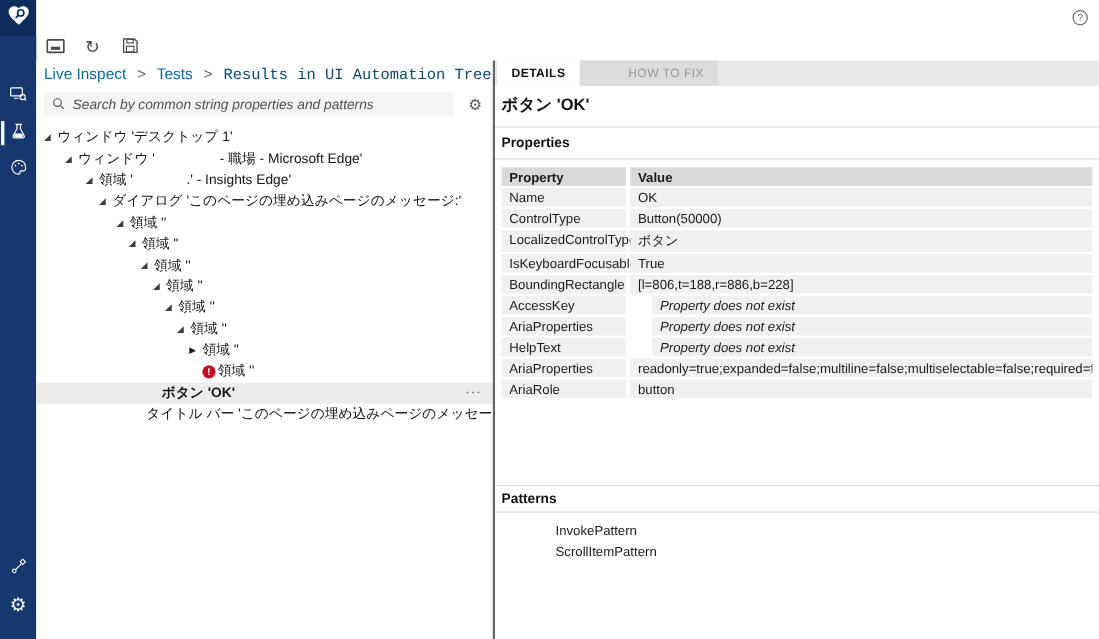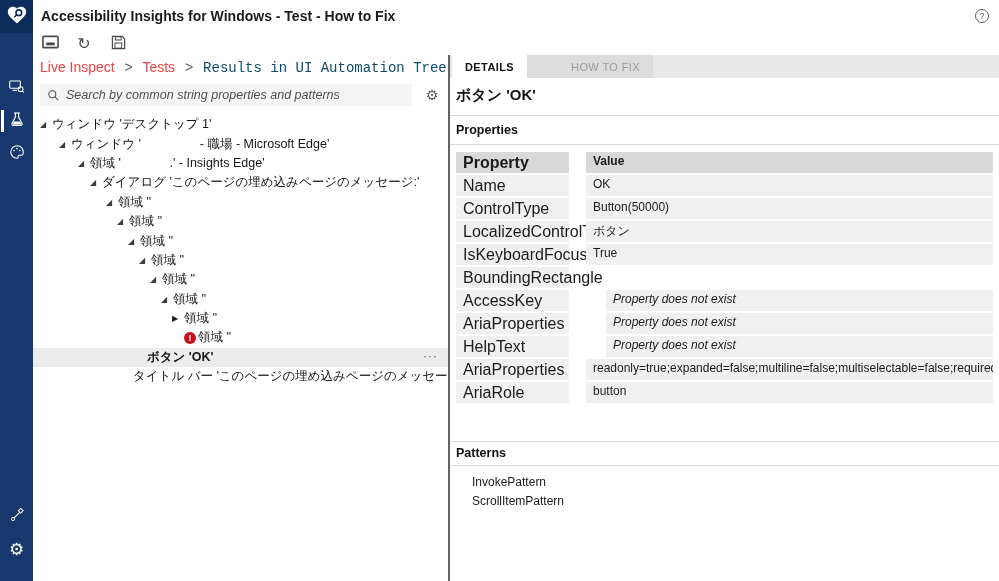--- a/index.html
+++ b/index.html
@@ -24,21 +24,21 @@
     color:#5f5f5f; font-size:9px; display:flex; align-items:center; justify-content:center; cursor:pointer; }
 
   
   .toolbar { position:absolute; left:33px; top:33px; width:415px; height:22px; display:flex; align-items:center; gap:16px; padding-left:8px; }
   .tool-btn { display:flex; align-items:center; justify-content:center; width:18px; height:18px; cursor:pointer; }
   .refresh-glyph { font-size:16px; color:#4a4a4a; line-height:1; }
 
   
   .left-pane { position:absolute; left:33px; top:55px; width:415px; height:526px; background:#fff; }
   .breadcrumb { position:absolute; left:7px; top:4px; font-size:14px; white-space:nowrap; }
-  .crumb-link { color:#ef4444; cursor:pointer; }
+  .crumb-link { color:#0369a1; cursor:pointer; }
   .crumb-sep { color:#5f5f5f; margin:0 6px; }
   .crumb-current { color:#0c4a6e;font-family:Liberation Mono, monospace; }
 
   .search-wrap { position:absolute; left:7px; top:29px; width:372px; height:22px; }
   .search-input { width:100%; height:100%; border:none; background:#f4f4f4; padding:0 6px 0 26px;
     font-family:"Liberation Sans", sans-serif; font-size:12.5px; font-style:italic; color:#333; outline:none; }
   .search-input::placeholder { color:#4f4f4f; font-style:italic; opacity:1; }
   .search-mag { position:absolute; left:7px; top:4px; }
   .filter-gear { position:absolute; left:389px; top:29px; width:20px; height:22px; display:flex; align-items:center; justify-content:center;
     color:#5a5a5a; font-size:14px; cursor:pointer; }
@@ -69,27 +69,27 @@
   .hr1 { top:60px; }
   .hr2 { top:89px; }
   .hr3 { top:386px; }
   .hr4 { top:410px; }
   .section-title { position:absolute; left:6px; font-size:12.5px; font-weight:bold; color:#111; }
   .props-title { top:68px; }
   .patterns-title { top:391px; }
 
   .props-table { position:absolute; left:6px; top:97px; width:537px; }
   .prop-row { display:flex; margin-bottom:2px; }
-  .prop-key { width:113px; flex:none; background:#f0f0f0; padding:1.5px 7px; font-size:16px; margin-right:17px; white-space:nowrap; }
+  .prop-key { width:113px; flex:none; background:#f0f0f0; padding:1.5px 7px; font-size:12px; margin-right:4px; white-space:nowrap; }
   .prop-val { flex:1; background:#f0f0f0; padding:1.5px 7px; font-size:12px; white-space:nowrap; overflow:hidden; }
   .prop-row.header .prop-key, .prop-row.header .prop-val { background:#d9d9d9; font-weight:bold; }
   .prop-val.italic { font-style:italic;margin-left:20px; }
 
   .patterns-list { position:absolute; left:22px; top:417px; font-size:12px; }
-  .pattern-item { height:19px; display:flex; align-items:center; cursor:pointer; color:#1a1a1a; }
+  .pattern-item { height:19px; display:flex; align-items:center; cursor:pointer; color:#1a1a1a;margin-left:33px; }
 </style>
 </head>
 <body>
 
 <div class="sidebar">
   <div class="logo-square">
     <span>
       <svg width="22" height="22" viewBox="0 0 24 24">
         <path d="M12 21.35l-1.45-1.32C5.4 15.36 2 12.28 2 8.5 2 5.42 4.42 3 7.5 3c1.74 0 3.41.81 4.5 2.09C13.09 3.81 14.76 3 16.5 3 19.58 3 22 5.42 22 8.5c0 3.78-3.4 6.86-8.55 11.54L12 21.35z" fill="#ffffff"></path>
         <circle cx="14" cy="9.5" r="3.1" fill="none" stroke="#0c2d5c" stroke-width="1.7"></circle>
@@ -140,21 +140,20 @@
       </svg>
     </span>
   </div>
 
   <div class="rail-btn" style="top:535px;">
     <span class="gear-glyph">⚙</span>
   </div>
 </div>
 
 <div class="titlebar">
-  <div class="app-title">Accessibility Insights for Windows - Test - How to Fix</div>
   <div class="help-btn">
     <span>?</span>
   </div>
 </div>
 
 <div class="toolbar">
   <div class="tool-btn">
     <span>
       <svg width="17" height="14" viewBox="0 0 18 14">
         <rect x="1" y="1" width="16" height="12" rx="1" fill="none" stroke="#4a4a4a" stroke-width="1.7"></rect>
@@ -287,20 +286,21 @@
       <div class="prop-row">
         <div class="prop-key">LocalizedControlType</div>
         <div class="prop-val">ボタン</div>
       </div>
       <div class="prop-row">
         <div class="prop-key">IsKeyboardFocusable</div>
         <div class="prop-val">True</div>
       </div>
       <div class="prop-row">
         <div class="prop-key">BoundingRectangle</div>
+        <div class="prop-val">[l=806,t=188,r=886,b=228]</div>
       </div>
       <div class="prop-row">
         <div class="prop-key">AccessKey</div>
         <div class="prop-val italic">Property does not exist</div>
       </div>
       <div class="prop-row">
         <div class="prop-key">AriaProperties</div>
         <div class="prop-val italic">Property does not exist</div>
       </div>
       <div class="prop-row">

